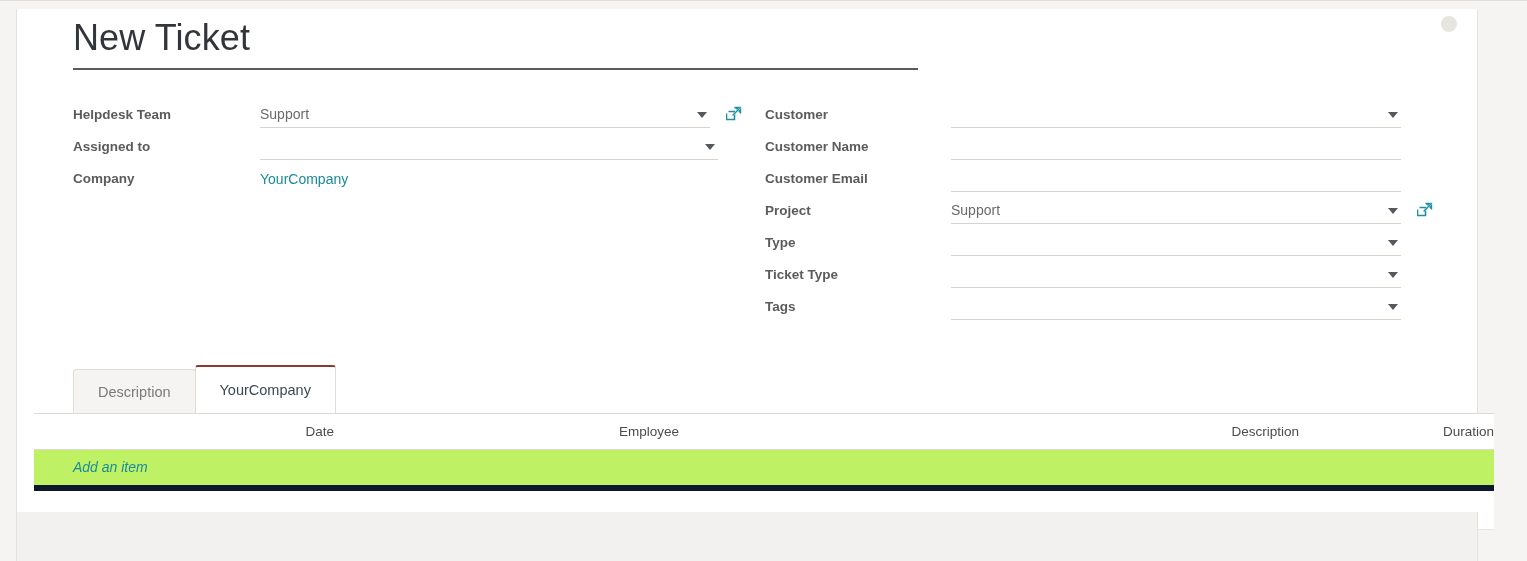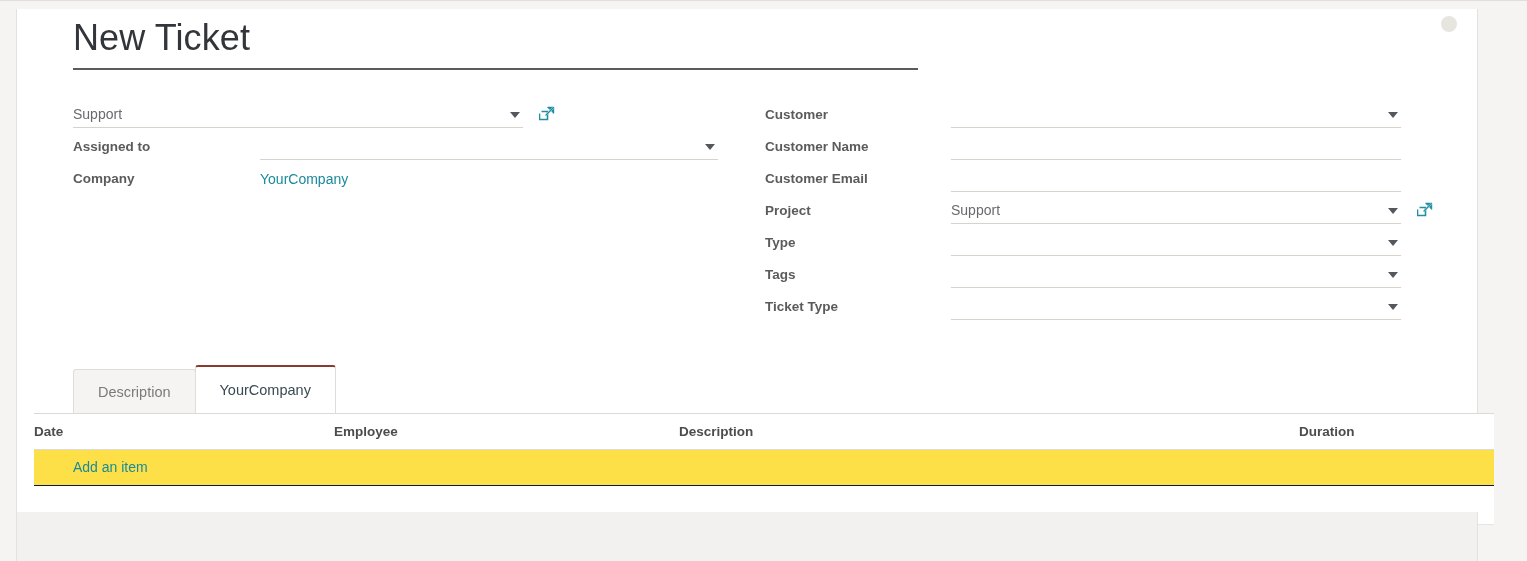--- a/index.html
+++ b/index.html
@@ -223,37 +223,38 @@
     border-top: 1px solid #dddad5;
     box-sizing: border-box;
   }
   table.o-list {
     width: 100%;
     border-collapse: collapse;
     table-layout: fixed;
   }
   table.o-list th {
     font-size: 13.5px;
-    font-weight: bold;
+    font-weight: normal;
     color: #4c4c4c;
-    text-align: left;
+    text-align: right;
     padding: 10px 0 10px 0;
     border-bottom: 1px solid #dddad5;
     background: #ffffff;
     white-space: nowrap;
   }
   th.c-date     { width: 300px; padding-left: 39px; }
   th.c-employee { width: 345px; }
   th.c-desc     { width: 620px; }
   th.c-duration { text-align: right; padding-right: 36px; margin-left: 28px; }
 
   tr.add-row td {
-    background: #fde047;
+    background: #bef264;
     padding: 9px 0 10px 39px;
-    border-bottom: 1px solid #0f172a;
+    border-bottom: 6px solid #0f172a;
+    font-style: italic;
   }
   .add-item-link {
     color: #1a8a9d;
     font-size: 14px;
     text-decoration: none;
     cursor: pointer;
   }
 
   tr.blank-row td {
     background: #ffffff;
@@ -274,20 +275,21 @@
     <div class="avatar-placeholder"></div>
 
     <div class="title-wrap">
       <h1 class="page-title">New Ticket</h1>
       <div class="title-rule"></div>
     </div>
 
     <div class="form-col left">
 
       <div class="field-row">
+        <div class="field-label">Helpdesk Team</div>
         <div class="field-ctrl">
           <div class="input-line" style="width:450px;">
             <span class="input-value">Support</span>
             <span class="caret"></span>
           </div>
           <span class="ext-link" style="left:466px;">
             <svg width="16" height="16" viewBox="0 0 16 16">
               <path d="M2.5 5.5 h6 v8 h-8 v-6" fill="none" stroke="#1f8fa3" stroke-width="1.6"></path>
               <path d="M8.5 1.5 h6 v6" fill="#1f8fa3" stroke="#1f8fa3" stroke-width="1.4" stroke-linejoin="round"></path>
               <path d="M6.6 9.4 L14.2 1.8" fill="none" stroke="#ffffff" stroke-width="1.8"></path>
@@ -369,31 +371,31 @@
         <div class="field-label">Type</div>
         <div class="field-ctrl">
           <div class="input-line" style="width:450px;">
             <span class="input-value"></span>
             <span class="caret"></span>
           </div>
         </div>
       </div>
 
       <div class="field-row">
+        <div class="field-label">Ticket Type</div>
+        <div class="field-ctrl">
+          <div class="input-line" style="width:450px;">
+            <span class="input-value"></span>
+            <span class="caret"></span>
+          </div>
+        </div>
+      </div>
+
+      <div class="field-row">
         <div class="field-label">Tags</div>
-        <div class="field-ctrl">
-          <div class="input-line" style="width:450px;">
-            <span class="input-value"></span>
-            <span class="caret"></span>
-          </div>
-        </div>
-      </div>
-
-      <div class="field-row">
-        <div class="field-label">Ticket Type</div>
         <div class="field-ctrl">
           <div class="input-line" style="width:450px;">
             <span class="input-value"></span>
             <span class="caret"></span>
           </div>
         </div>
       </div>
 
     </div>
 

